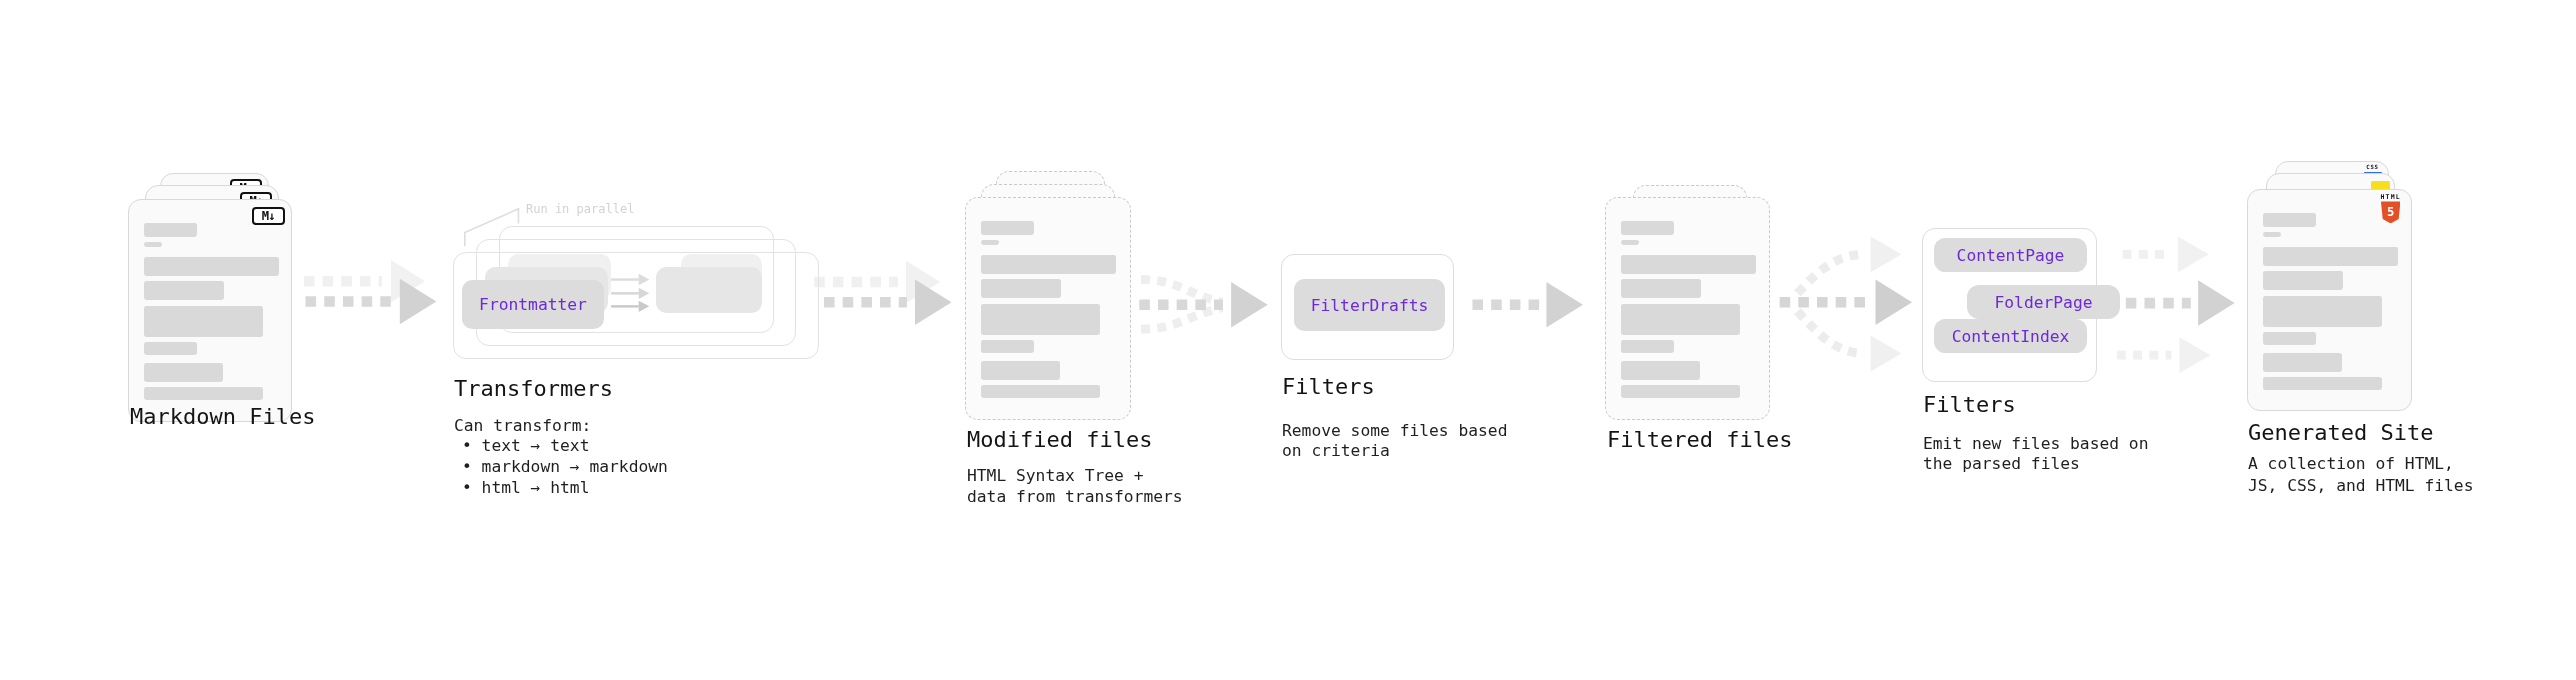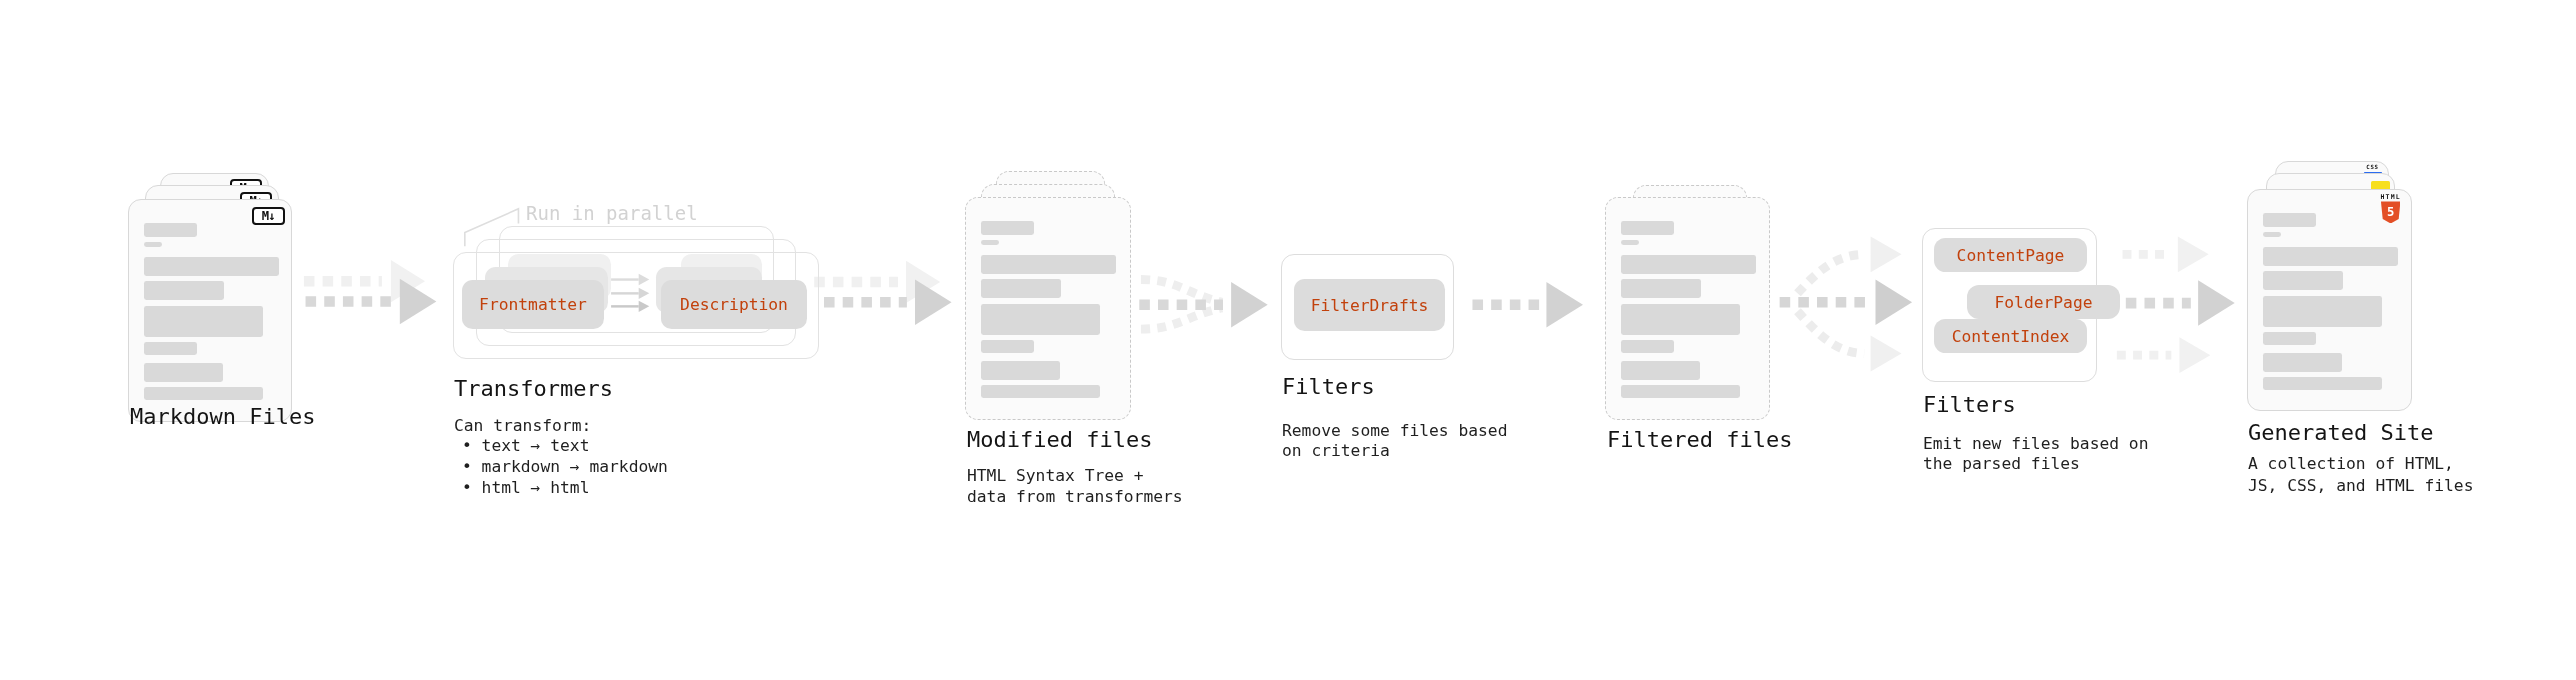--- a/index.html
+++ b/index.html
@@ -20,27 +20,27 @@
   .b8{left:14.6px;top:187px;width:119px;height:13px}
   
   .md-badge{position:absolute;top:6.5px;right:6.5px;width:32.5px;height:18.7px;border:2.4px solid #111;
             border-radius:4.1px;background:#fff;color:#111;font-weight:bold;font-size:12.2px;
             display:flex;align-items:center;justify-content:center;letter-spacing:-0.8px;}
   
   .frame{position:absolute;border:1.6px solid #e2e2e2;border-radius:13px;background:transparent;}
   .frame.filled{background:#ffffff;border-color:#dddddd;}
   
   .node{position:absolute;background:#dcdcdc;border-radius:10.6px;display:flex;align-items:center;
-        justify-content:center;font-size:16.3px;color:#c2410c;white-space:pre;}
+        justify-content:center;font-size:16.3px;color:#6d28d9;white-space:pre;}
   .node.sh1{background:#e6e6e6;}
   .node.sh2{background:#f0f0f0;}
   
   .h1{position:absolute;font-size:22px;font-weight:500;color:#141414;white-space:pre;line-height:1.2;}
   .body-line{position:absolute;font-size:16.3px;color:#1f1f1f;white-space:pre;line-height:1.2;}
-  .annotation{position:absolute;font-size:19px;color:#d2d2d2;white-space:pre;}
+  .annotation{position:absolute;font-size:12px;color:#d2d2d2;white-space:pre;}
   
   .css-badge{position:absolute;top:3.3px;right:6.5px;width:18px;text-align:center;}
   .css-badge .w{font-size:5.7px;font-weight:bold;color:#111;letter-spacing:0.8px;line-height:1;}
   .css-badge .u{margin-top:0.8px;height:2.4px;background:#2b6cf0;border-radius:0.8px;}
   .js-badge{position:absolute;top:6.5px;right:4.1px;width:18.7px;height:12.2px;background:#f7df1e;border-radius:1.6px;}
   .html5-badge{position:absolute;top:4.1px;right:8.1px;width:24.4px;text-align:center;}
   .html5-badge .w{font-size:6.5px;font-weight:bold;color:#111;letter-spacing:1.2px;line-height:1;}
   .html5-badge .shield{margin:0.8px auto 0;width:19.5px;height:22px;background:#e34f26;
       clip-path:polygon(0 0,100% 0,91% 80%,50% 100%,9% 80%);
       display:flex;align-items:center;justify-content:center;color:#fff;font-size:12.2px;font-weight:bold;}
@@ -136,21 +136,20 @@
 
   <div class="frame" style="left:499px;top:226px;width:275px;height:107px"></div>
   <div class="frame" style="left:476px;top:239px;width:320px;height:107px"></div>
   <div class="frame" style="left:453px;top:252px;width:366px;height:107px"></div>
 
   <div class="node sh2" style="left:508px;top:254px;width:103px;height:45px"></div>
   <div class="node sh1" style="left:485px;top:267px;width:123px;height:46px"></div>
   <div class="node sh2" style="left:681px;top:254px;width:81px;height:45px"></div>
   <div class="node sh1" style="left:656px;top:267px;width:106px;height:46px"></div>
   <div class="node" style="left:462px;top:280px;width:142px;height:49px">Frontmatter</div>
-  <div class="node" style="left:661px;top:280px;width:146px;height:49px">Description</div>
 
   <div class="annotation" style="left:526px;top:202px">Run in parallel</div>
 
   <div class="h1" style="left:454px;top:376px">Transformers</div>
   <div class="body-line" style="left:454px;top:416px">Can transform:</div>
   <div class="body-line" style="left:462px;top:436px">• text → text</div>
   <div class="body-line" style="left:462px;top:457px">• markdown → markdown</div>
   <div class="body-line" style="left:462px;top:478px">• html → html</div>
 
   <div class="card dashed" style="left:996px;top:171px;width:109px;height:130px"></div>

